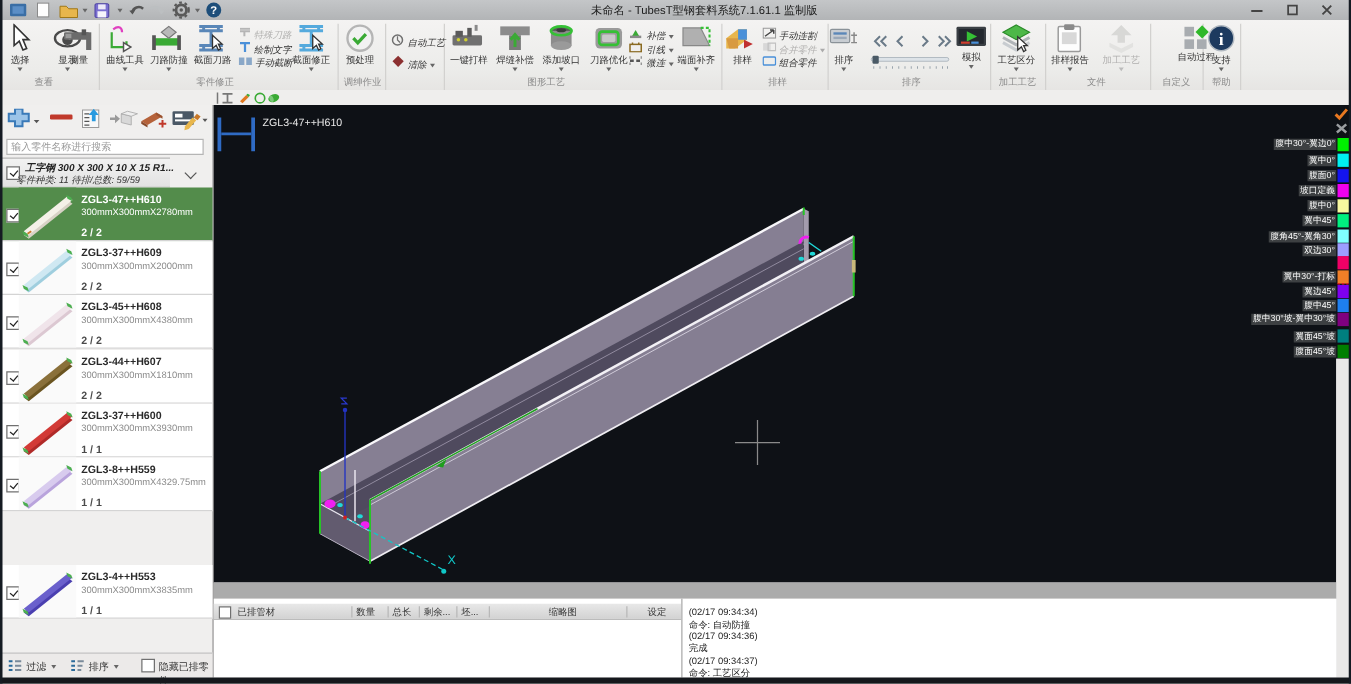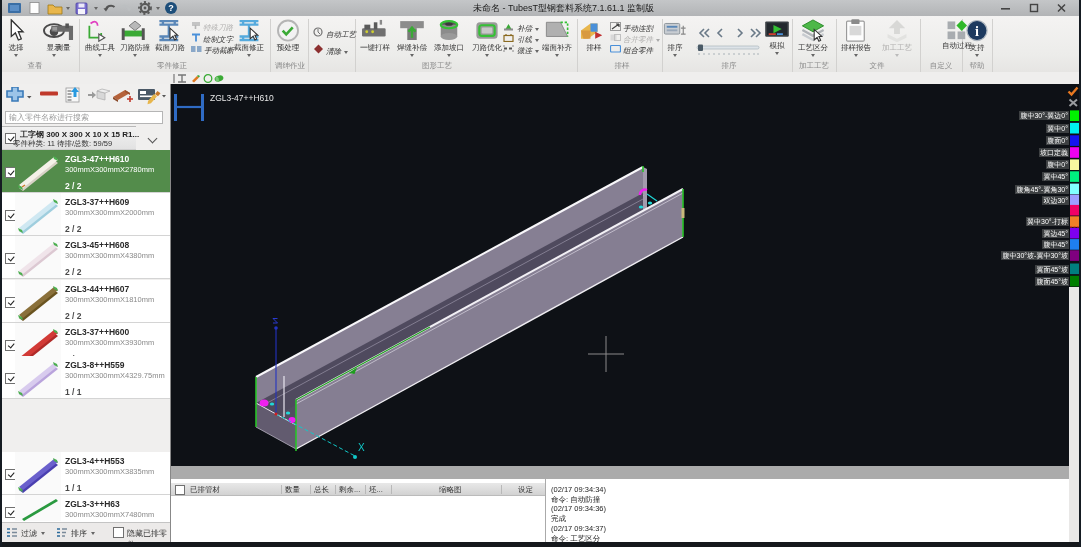--- a/index.html
+++ b/index.html
@@ -16,21 +16,21 @@
 .bigbtn .ic{display:block;margin:0 auto 2px;transform:scale(1.18);transform-origin:50% 90%;}
 .bigbtn .lbl{display:block;line-height:8px;}
 .bigbtn .dd{display:block;margin:2px auto 0;width:0;height:0;border-left:2.5px solid transparent;border-right:2.5px solid transparent;border-top:3.5px solid #666;}.tri{display:inline-block;width:0;height:0;border-left:2.5px solid transparent;border-right:2.5px solid transparent;border-top:3.5px solid #666;vertical-align:middle;margin-left:1px;}
 .smbtn{position:absolute;font-size:7.5px;color:#333;white-space:nowrap;line-height:10px;font-style:italic;}
 .gray{color:#b0afae;}
 
 #strip{left:0;top:72px;width:1081px;height:12px;background:#efeeed;}
 
 #lpanel{left:0;top:84px;width:171px;height:458px;background:#f0efee;border-right:1px solid #888;box-sizing:border-box;}
 #lsearch{left:5px;top:27px;width:158px;height:13px;background:#fff;border:1px solid #b5b5b5;font-size:8px;color:#9a9a9a;line-height:12px;padding-left:3px;box-sizing:border-box;}
-#lgroup{left:0px;top:42px;width:136px;height:24px;background:linear-gradient(#f2f2f2,#e2e2e2);border-top:1px solid #b8b8b8;border-bottom:1px solid #cfcfcf;box-sizing:border-box;}
+#lgroup{left:0px;top:42px;width:136px;height:24px;background:linear-gradient(#f2f2f2,#e2e2e2);border-top:1px solid #b8b8b8;border-bottom:1px solid #cfcfcf;box-sizing:border-box;font-style:italic;}
 .cb{position:absolute;width:9px;height:9px;background:#fff;border:1px solid #707070;}
 .cb:after{content:"";position:absolute;left:1.5px;top:1.5px;width:5px;height:2.5px;border-left:1.8px solid #222;border-bottom:1.8px solid #222;transform:rotate(-50deg);}
 .row{position:absolute;left:0;width:170px;height:43px;background:#fff;border-bottom:1px solid #d4d4d4;box-sizing:border-box;}
 .row .nm{position:absolute;left:65px;top:4px;font-size:8.5px;font-weight:bold;color:#2a2a2a;}
 .row .dm{position:absolute;left:65px;top:15px;font-size:7.5px;color:#8a8a8a;}
 .row .ct{position:absolute;left:65px;top:31px;font-size:8.5px;font-weight:bold;color:#4a4a4a;}
 .row .th{position:absolute;left:15px;top:0;width:46px;height:42px;background:#fafafa;}
 .rowsel{background:#538c4b;}
 .rowsel .nm,.rowsel .dm,.rowsel .ct{color:#fff;}
 .rowsel .th{background:#538c4b;}
@@ -438,21 +438,21 @@
       <div class="th"><svg width="46" height="42">
           <path d="M4 38 L39 10 L43 13 L8 41 Z" fill="#b02a28"></path>
           <path d="M4 35 L39 7 L43 10 L8 38 Z" fill="#d23a36"></path>
           <path d="M38 6 l4 2 1 3 -4 -2z" fill="#4caf50"></path>
           <path d="M3 35 l4 2 1 3 -4 -2z" fill="#4caf50"></path>
         </svg></div>
       <div class="nm">ZGL3-37++H600</div>
       <div class="dm">300mmX300mmX3930mm</div>
       <div class="ct">1 / 1</div>
     </div>
- <div class="row" style="top:272px">
+ <div class="row" style="top:282px">
       <span class="cb" style="left:5px;top:17px"></span>
       <div class="th"><svg width="46" height="42">
           <path d="M4 38 L39 10 L43 13 L8 41 Z" fill="#b9a3dc"></path>
           <path d="M4 35 L39 7 L43 10 L8 38 Z" fill="#d8cbee"></path>
           <path d="M38 6 l4 2 1 3 -4 -2z" fill="#4caf50"></path>
           <path d="M3 35 l4 2 1 3 -4 -2z" fill="#4caf50"></path>
         </svg></div>
       <div class="nm">ZGL3-8++H559</div>
       <div class="dm">300mmX300mmX4329.75mm</div>
       <div class="ct">1 / 1</div>
@@ -461,28 +461,20 @@
       <span class="cb" style="left:5px;top:17px"></span>
       <div class="th"><svg width="46" height="42">
           <path d="M4 38 L39 10 L43 13 L8 41 Z" fill="#4a3fb0"></path>
           <path d="M4 35 L39 7 L43 10 L8 38 Z" fill="#6a60cc"></path>
           <path d="M38 6 l4 2 1 3 -4 -2z" fill="#4caf50"></path>
           <path d="M3 35 l4 2 1 3 -4 -2z" fill="#4caf50"></path>
         </svg></div>
       <div class="nm">ZGL3-4++H553</div>
       <div class="dm">300mmX300mmX3835mm</div>
       <div class="ct">1 / 1</div>
-    </div>
- <div class="row" style="top:411px;height:27px;border-bottom:none">
-      <span class="cb" style="left:5px;top:12px"></span>
-      <div class="th" style="height:26px"><svg width="46" height="26">
-          <path d="M7 24 L41 4 L43 6 L9 26 Z" fill="#2a9a40"></path>
-        </svg></div>
-      <div class="nm">ZGL3-3++H63</div>
-      <div class="dm">300mmX300mmX7480mm</div>
     </div>
  <div id="lbottom" class="abs">
   <svg class="abs" style="left:6px;top:4px" width="12" height="11">
         <path d="M1 2 h3 M1 5.5 h3 M1 9 h3" stroke="#2a6a9a" stroke-width="1.6"></path>
         <path d="M6 2 h5 M6 5.5 h5 M6 9 h5" stroke="#7a8a9a" stroke-width="1.6"></path>
       </svg>
   <span class="abs" style="left:21px;top:5px">过滤</span>
       <span class="tri abs" style="left:40px;top:9px"></span>
   <svg class="abs" style="left:56px;top:4px" width="12" height="11">
         <path d="M1 2 h3 M1 5.5 h3 M1 9 h3" stroke="#2a6a9a" stroke-width="1.6"></path>

